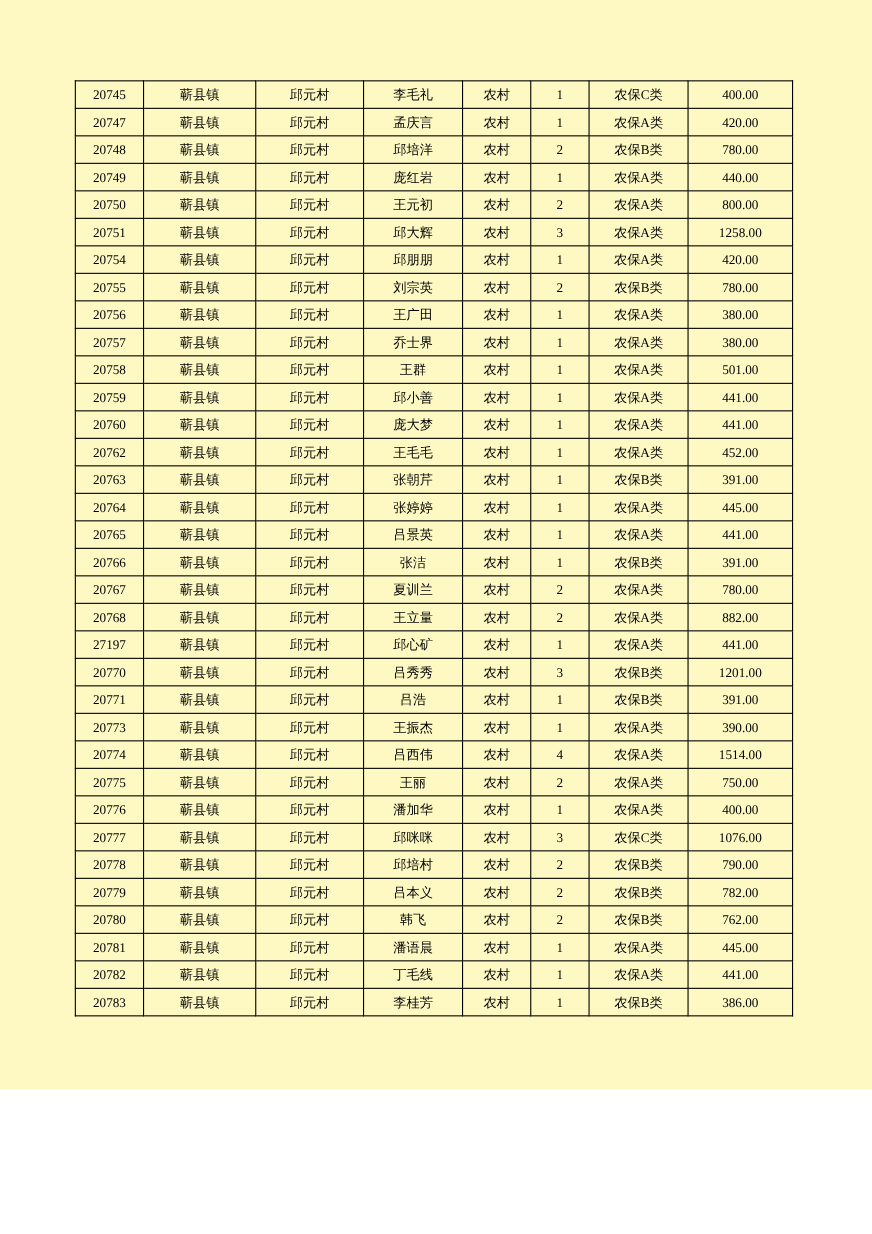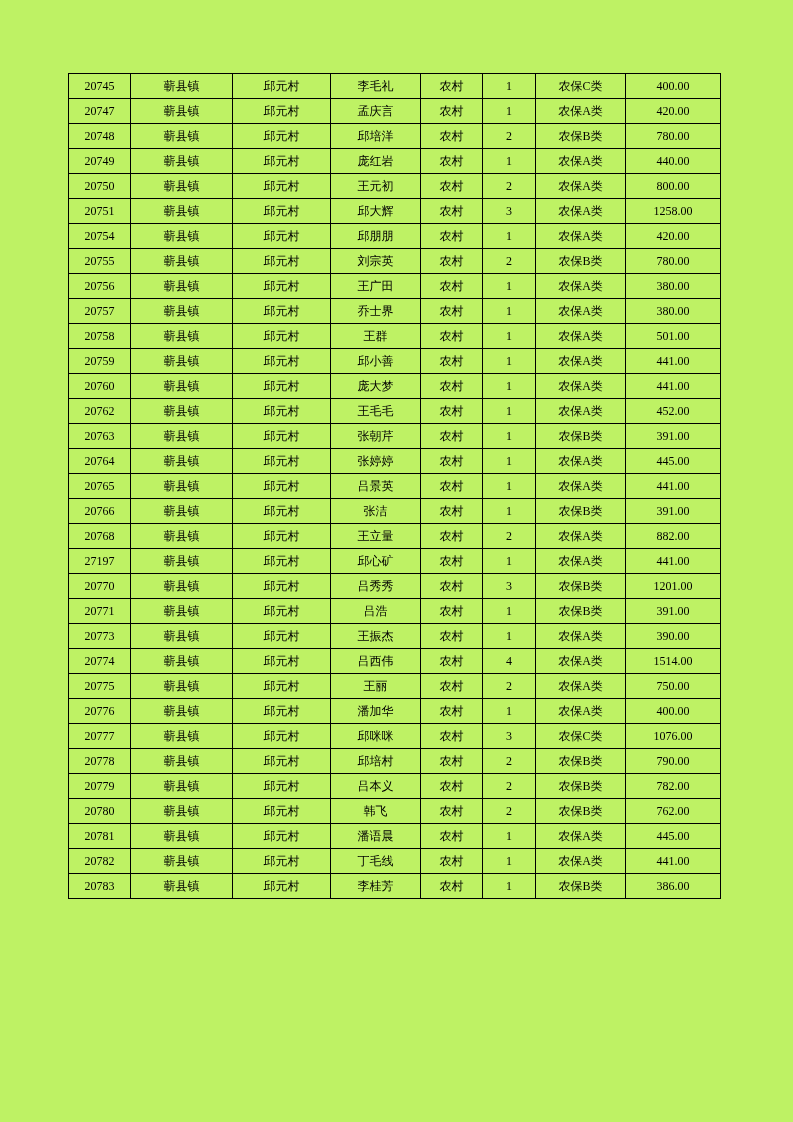--- a/index.html
+++ b/index.html
@@ -4,22 +4,22 @@
 <style>
   html, body {
     margin: 0;
     padding: 0;
     background: #ffffff;
     font-family: "Liberation Serif", "DejaVu Serif", serif;
   }
   .page {
     position: relative;
     width: 793px;
-    height: 1122px;
-    background: #bef264;
+    height: 990px;
+    background: #fef9c3;
     overflow: hidden;
   }
   table.data-table {
     position: absolute;
     left: 68px;
     top: 73px;
     width: 652px;
     border-collapse: collapse;
     table-layout: fixed;
   }
@@ -233,20 +233,30 @@
           <td>20766</td>
           <td>蕲县镇</td>
           <td>邱元村</td>
           <td>张洁</td>
           <td>农村</td>
           <td>1</td>
           <td>农保B类</td>
           <td>391.00</td>
         </tr>
         <tr>
+          <td>20767</td>
+          <td>蕲县镇</td>
+          <td>邱元村</td>
+          <td>夏训兰</td>
+          <td>农村</td>
+          <td>2</td>
+          <td>农保A类</td>
+          <td>780.00</td>
+        </tr>
+        <tr>
           <td>20768</td>
           <td>蕲县镇</td>
           <td>邱元村</td>
           <td>王立量</td>
           <td>农村</td>
           <td>2</td>
           <td>农保A类</td>
           <td>882.00</td>
         </tr>
         <tr>

